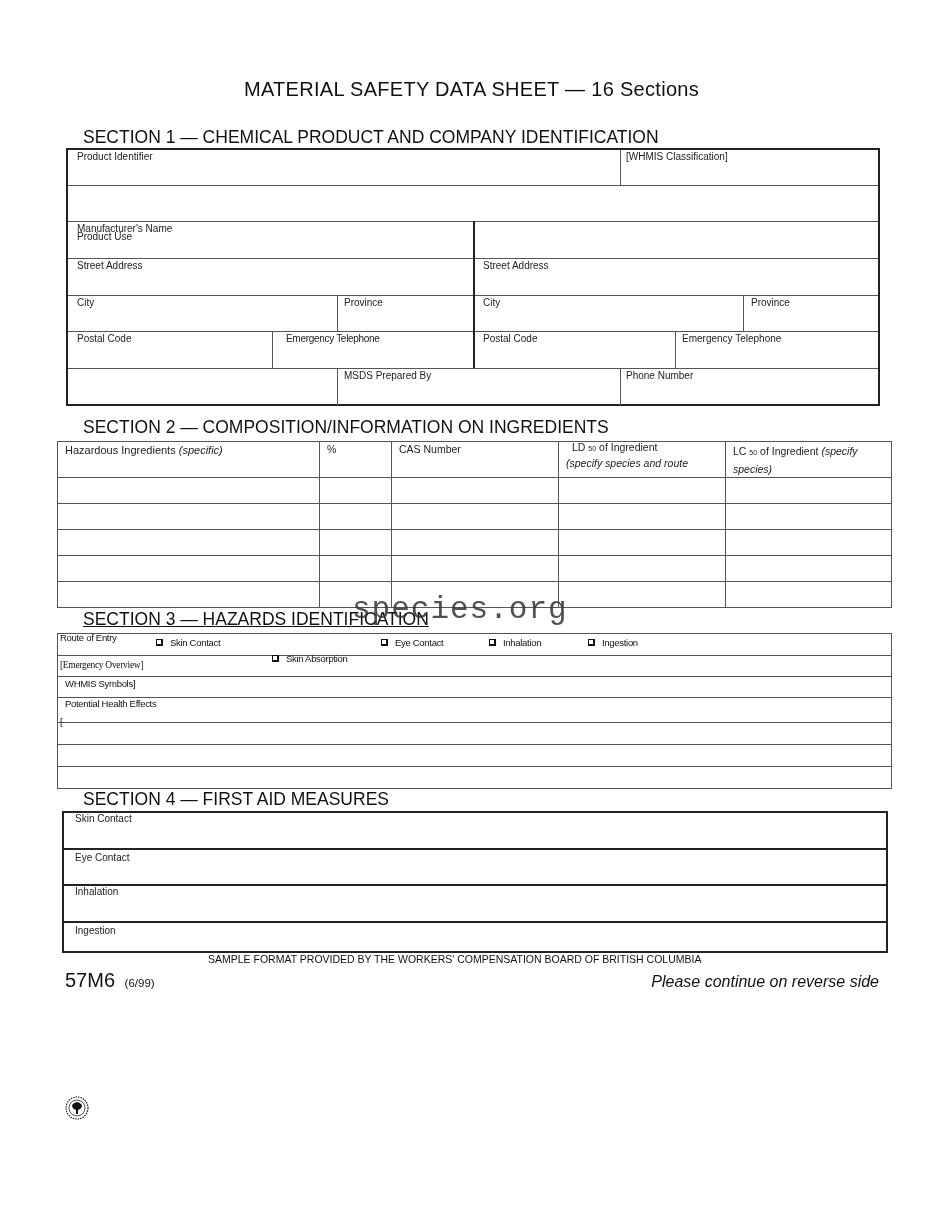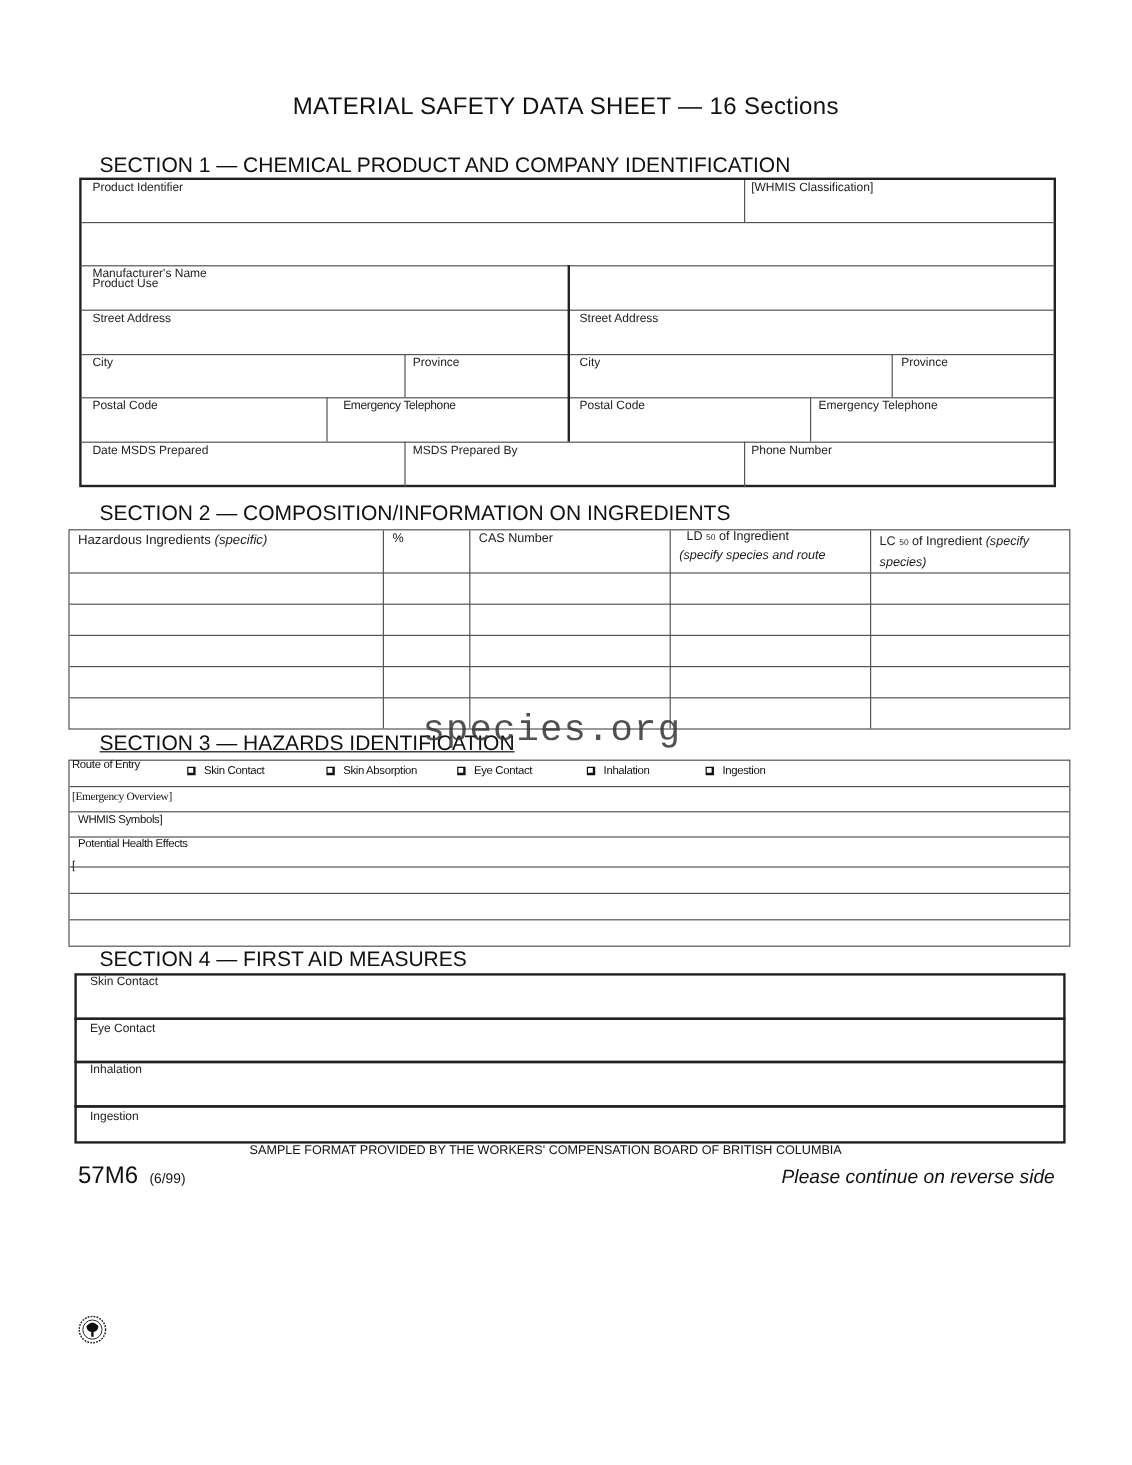--- a/index.html
+++ b/index.html
@@ -81,23 +81,20 @@
   </div>
   <div class="field" style="left:205px; top:182px; width:200px; height:36px;">
     <span class="lbl" style="left:13px; top:1px; letter-spacing:-0.3px;">Emergency Telephone</span>
   </div>
   <div class="field" style="left:407px; top:182px; width:200px; height:36px;">
     <span class="lbl" style="left:8px; top:1px;">Postal Code</span>
   </div>
   <div class="field" style="left:608px; top:182px; width:202px; height:36px;">
     <span class="lbl" style="left:6px; top:1px;">Emergency Telephone</span>
   </div>
-  <div class="field" style="left:0; top:219px; width:269px; height:35px;">
-    <span class="lbl" style="left:9px; top:1px;">Date MSDS Prepared</span>
-  </div>
   <div class="field" style="left:270px; top:219px; width:282px; height:35px;">
     <span class="lbl" style="left:6px; top:1px;">MSDS Prepared By</span>
   </div>
   <div class="field" style="left:553px; top:219px; width:257px; height:35px;">
     <span class="lbl" style="left:5px; top:1px;">Phone Number</span>
   </div>
 </div>
 
 <div class="abs sec" style="left:65px; top:417px;">SECTION 2 — COMPOSITION/INFORMATION ON INGREDIENTS</div>
 
@@ -142,21 +139,21 @@
   <div class="hl" style="left:0; right:0; top:63px;"></div>
   <div class="hl" style="left:0; right:0; top:88px;"></div>
   <div class="hl" style="left:0; right:0; top:110px;"></div>
   <div class="hl" style="left:0; right:0; top:132px;"></div>
 
   <div class="s3lbl" style="left:2px; top:-2px;">Route of Entry</div>
   <div class="chk" style="left:98px; top:3px;">
     <span class="sq"></span>
       <span>Skin Contact</span>
   </div>
-  <div class="chk" style="left:202px; top:3px;padding-left:12px;">
+  <div class="chk" style="left:202px; top:19px;padding-left:12px;">
     <span class="sq"></span>
       <span>Skin Absorption</span>
   </div>
   <div class="chk" style="left:323px; top:3px;">
     <span class="sq"></span>
       <span>Eye Contact</span>
   </div>
   <div class="chk" style="left:431px; top:3px;">
     <span class="sq"></span>
       <span>Inhalation</span>

